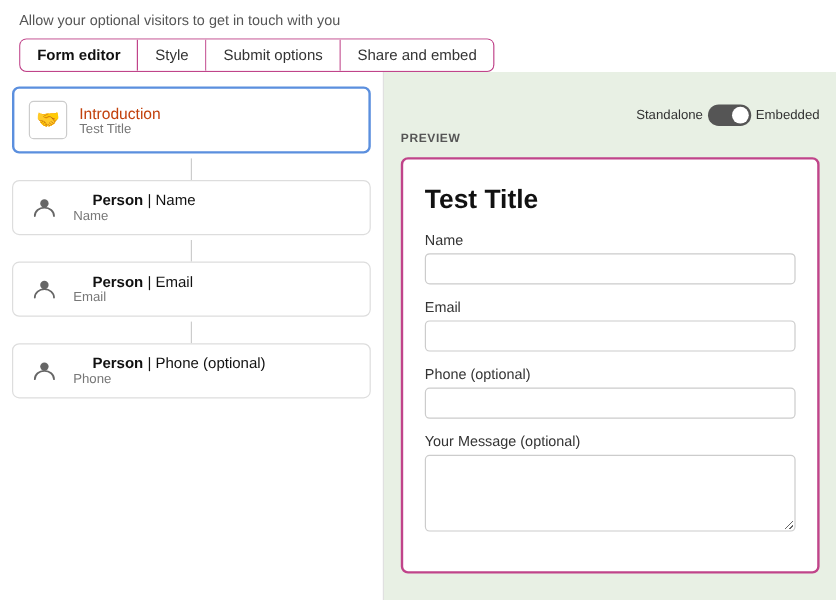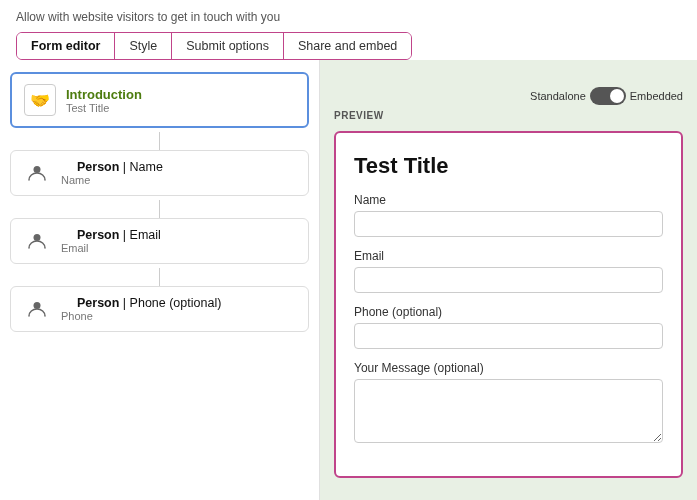--- a/index.html
+++ b/index.html
@@ -87,23 +87,23 @@
       border-radius: 4px;
       display: flex;
       align-items: center;
       justify-content: center;
       font-size: 16px;
       flex-shrink: 0;
       color: #333;
     }
 
     .form-card .card-text .card-title {
-      font-weight: 700;
+      font-weight: 400;
       font-size: 13px;
-      color: #4d7c0f;
+      color: #c2410c;
     }
 
     .form-card .card-text .card-sub {
       font-size: 11px;
       color: #777;
     }
 
     .connector {
       width: 1px;
       height: 18px;
@@ -250,21 +250,21 @@
       font-size: 14px;
       font-weight: 600;
       cursor: pointer;
       margin-top: 6px;
     }
   </style>
 </head>
 <body>
 
 <div class="top-bar">
-  <div class="top-bar-subtitle">Allow with website visitors to get in touch with you</div>
+  <div class="top-bar-subtitle">Allow your optional visitors to get in touch with you</div>
   <div class="tabs-row">
     <div class="tab active">Form editor</div>
     <div class="tab">Style</div>
     <div class="tab">Submit options</div>
     <div class="tab">Share and embed</div>
   </div>
 </div>
 
 <div class="main-content">
 

